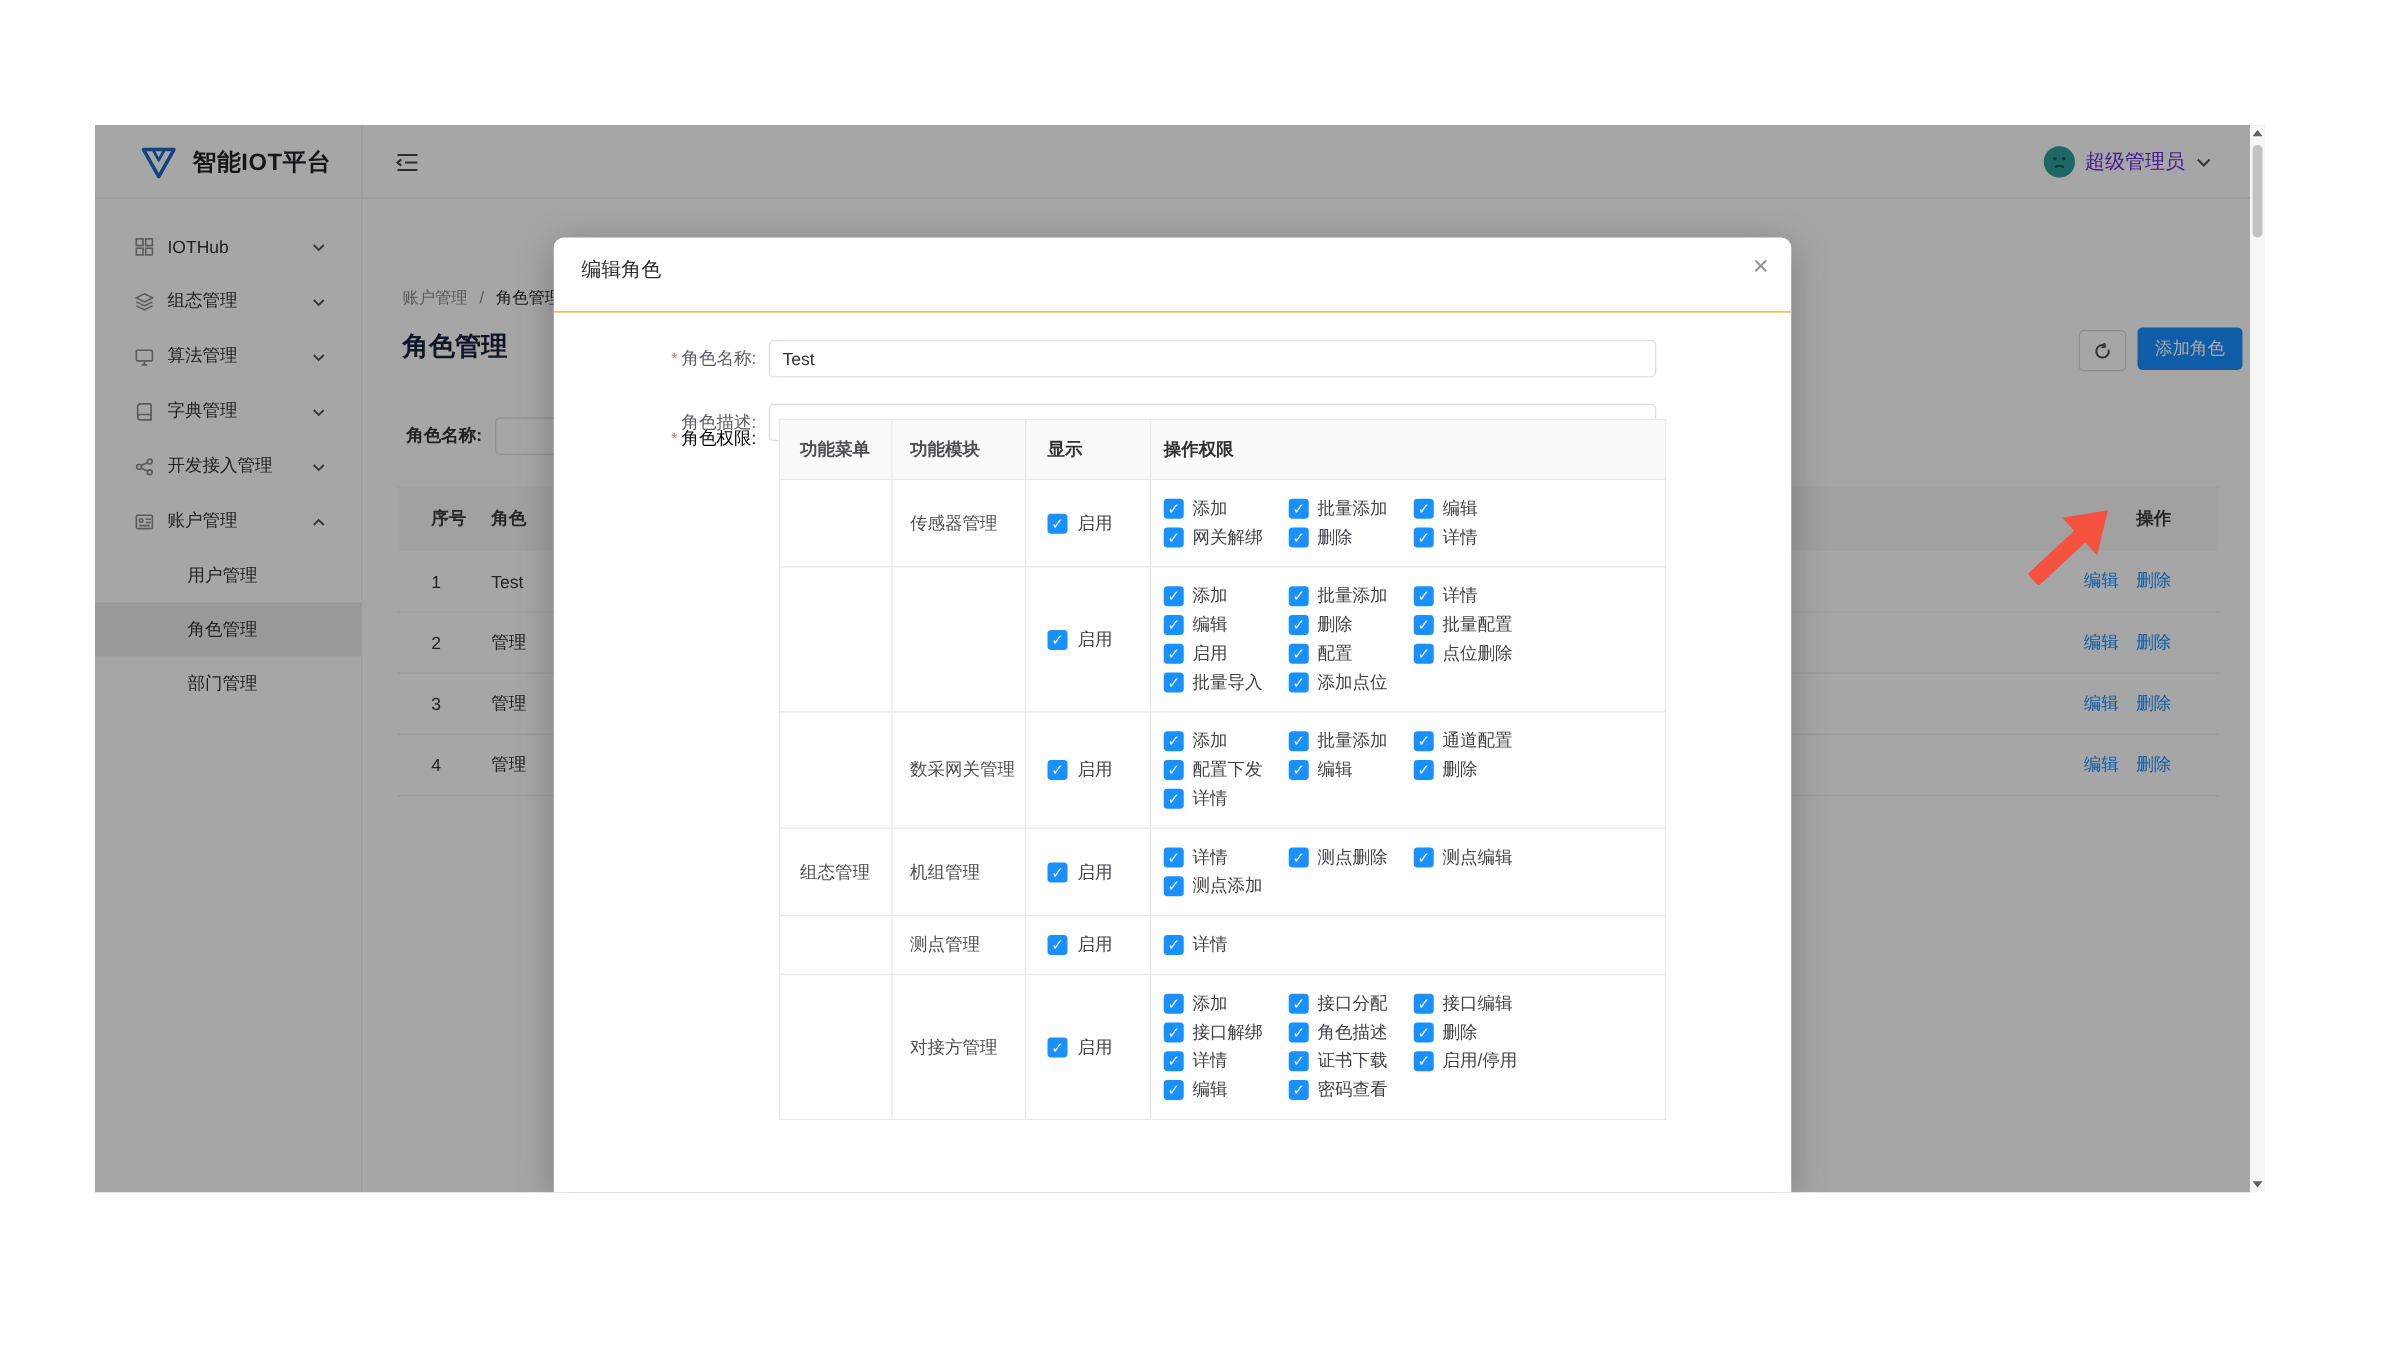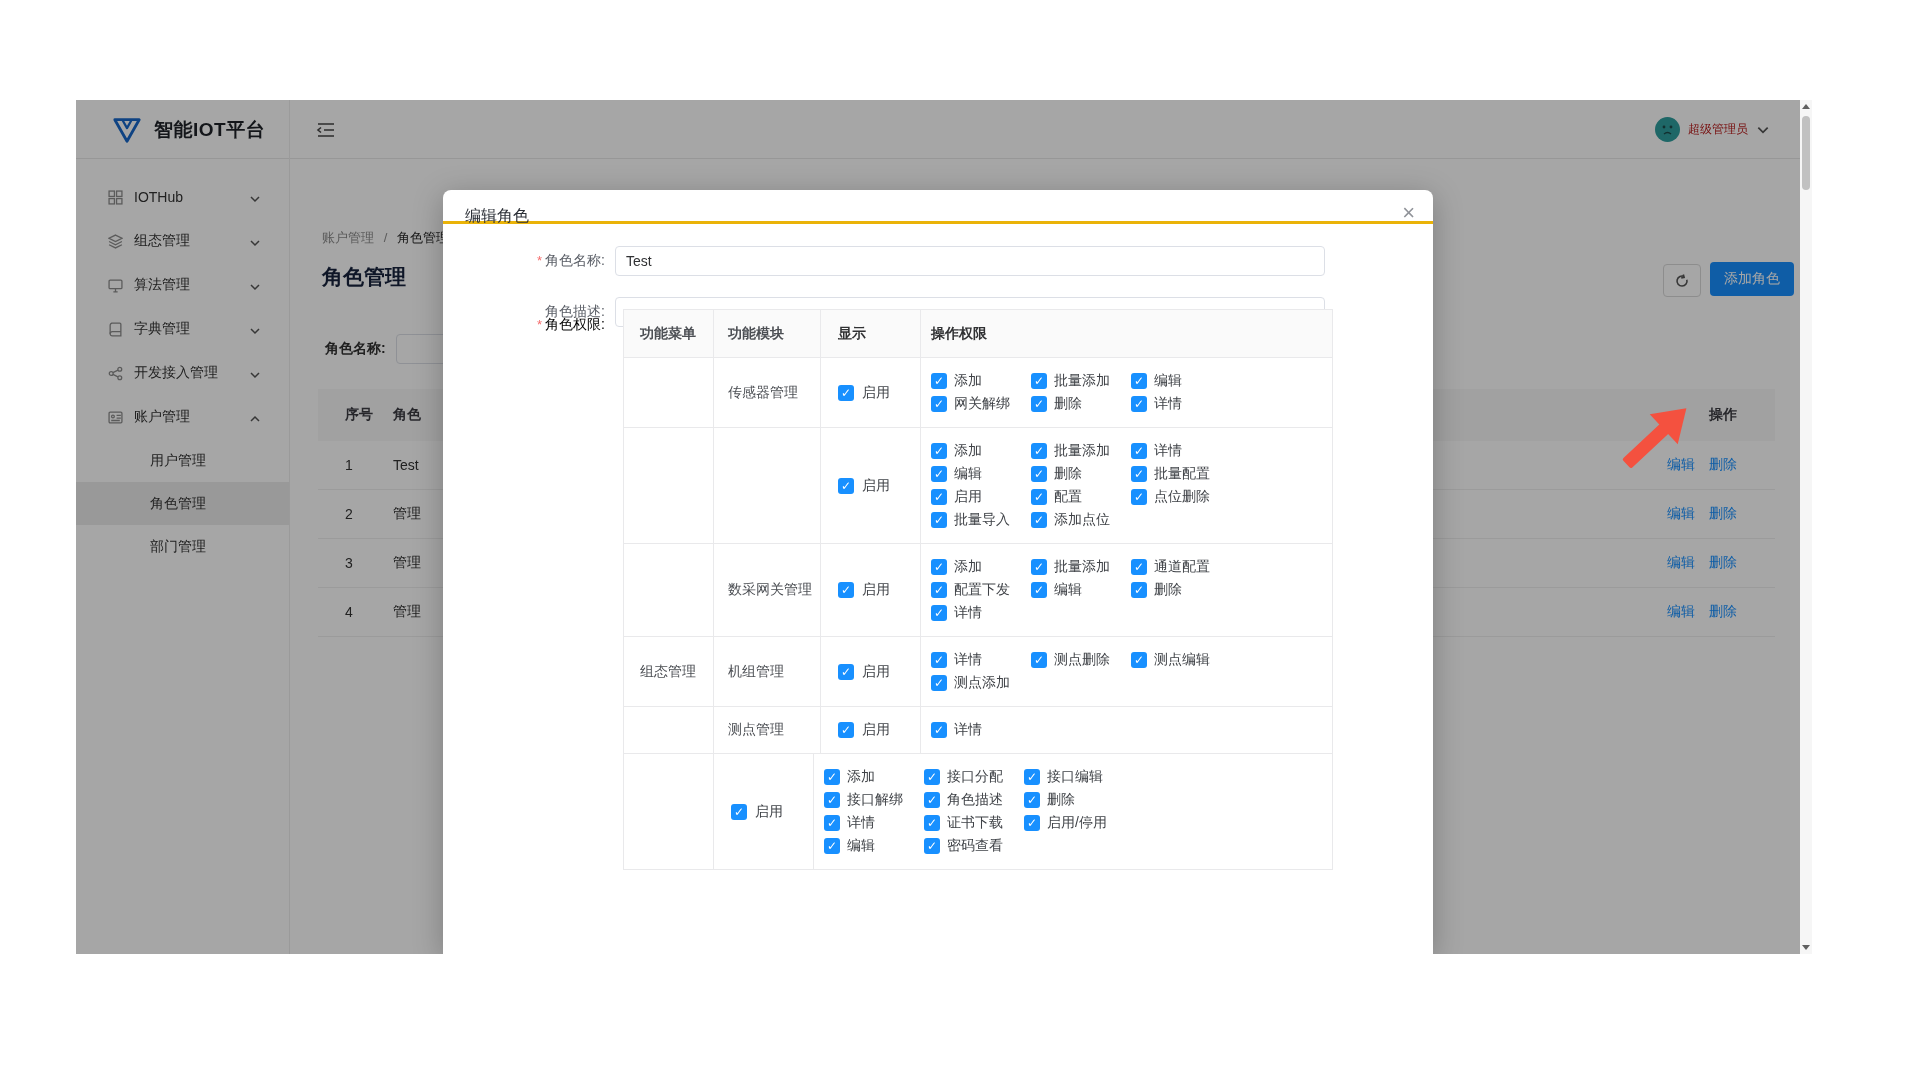--- a/index.html
+++ b/index.html
@@ -17,21 +17,21 @@
   .logo-wrap { position:absolute; left:0; top:0; width:214px; height:59px; display:flex;
          align-items:center; padding-left:36px; border-right:1px solid #efefef; }
   .logo-tri { width:30px; height:30px; margin-right:12px; }
   .app-title { font-size:19px; font-weight:700; color:#1f2329; letter-spacing:.5px; }
   .fold { position:absolute; left:239px; top:19px; width:22px; height:22px; cursor:pointer; }
   .fold svg { stroke:#444; stroke-width:1.6; fill:none; width:22px; height:22px; }
   .hdr-right { position:absolute; right:30px; top:0; height:59px; display:flex;
          align-items:center; gap:8px; }
   .avatar { width:25px; height:25px; border-radius:50%; background:#2f9e9e; position:relative; }
   .avatar svg { position:absolute; inset:0; }
-  .user-name { font-size:12px; color:#b91c1c; }
+  .user-name { font-size:16px; color:#6d28d9; }
   .chev { width:14px; height:14px; }
   .chev svg, .s-chev svg { stroke:#555; stroke-width:1.5; fill:none; width:100%; height:100%; }
 
   
   .sidebar { position:absolute; left:0; top:59px; width:214px; height:795px; background:#fff;
          border-right:1px solid #ededed; padding-top:16px; }
   .s-item { position:relative; height:44px; display:flex; align-items:center; cursor:pointer; }
   .s-item .s-icon { position:absolute; left:32px; width:15px; height:15px; }
   .s-icon svg { stroke:#8c8c8c; stroke-width:1.2; fill:none; width:15px; height:15px; }
   .s-label { position:absolute; left:58px; font-size:14px; color:#333; }
@@ -76,21 +76,21 @@
       z-index:60; }
   .sb-arrow { position:absolute; left:0; width:12px; height:14px; display:flex;
       align-items:center; justify-content:center; }
   .sb-arrow svg { width:8px; height:8px; fill:#606060; }
   .sb-thumb { position:absolute; left:2px; top:16px; width:8px; height:74px;
       background:#c1c1c1; border-radius:4px; }
 
   
   .modal { position:absolute; left:367px; top:90px; width:990px; height:764px; background:#fff;
       border-radius:8px 8px 0 0; box-shadow:0 6px 30px rgba(0,0,0,.25); z-index:100; overflow:hidden; }
-  .m-head { position:relative; height:34px; border-bottom:3px solid #eab308; }
+  .m-head { position:relative; height:60px; border-bottom:1px solid #eab308; }
   .m-title { position:absolute; left:22px; top:16px; font-size:16px; color:#2b2f36; }
   .m-close { position:absolute; right:18px; top:12px; font-size:22px; color:#909399;
       cursor:pointer; line-height:1; }
   .m-body { position:relative; }
   .f-row { position:absolute; left:0; display:flex; align-items:center; }
   .f-label { width:172px; text-align:right; font-size:14px; color:#5a5e66; padding-right:10px; }
   .req::before { content:"*"; color:#f56c6c; margin-right:3px; font-size:13px; }
   .f-input { width:710px; height:30px; border:1px solid #dcdfe6; border-radius:4px;
       font-size:14px; padding:0 10px; color:#303133; }
   .perm-label { position:absolute; left:0; top:92px; width:172px; text-align:right;
@@ -504,20 +504,21 @@
                 <div class="perm-grid">
                   <div class="perm-item">
                     <div class="cbx">✓</div>
                     <div>详情</div>
                   </div>
                 </div>
               </div>
             </div>
             <div class="pt-row">
               <div class="pt-c pt-c1"></div>
+              <div class="pt-c pt-c2">对接方管理</div>
               <div class="pt-c pt-c3">
                 <div class="cbx">✓</div>
                 <div class="disp-label">启用</div>
               </div>
               <div class="pt-c pt-c4">
                 <div class="perm-grid">
                   <div class="perm-item">
                     <div class="cbx">✓</div>
                     <div>添加</div>
                   </div>

